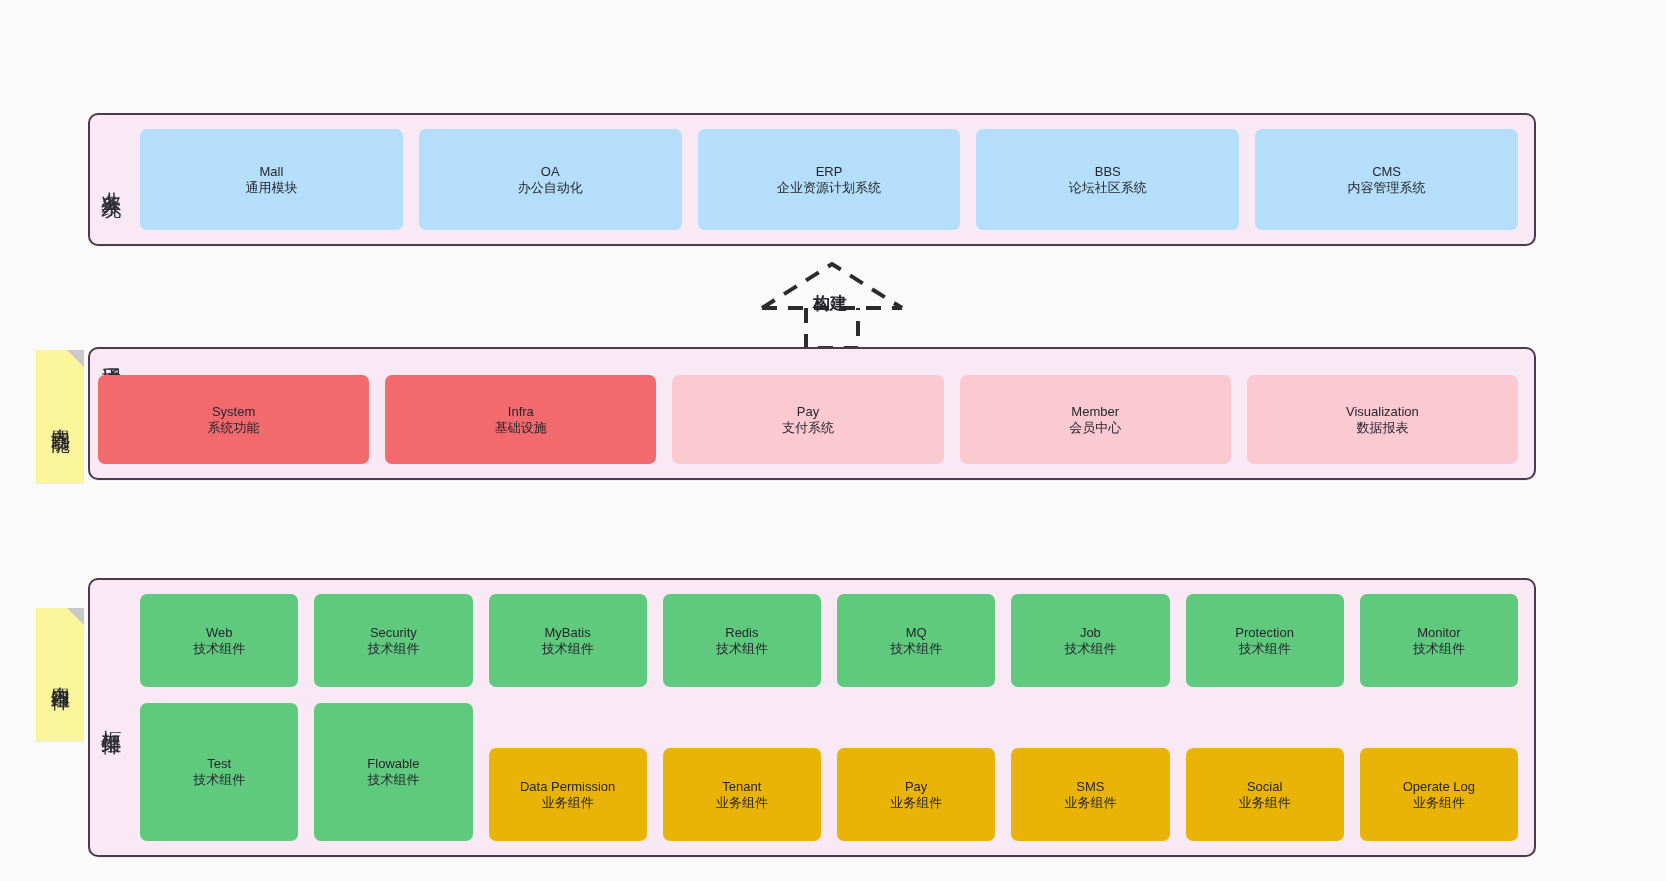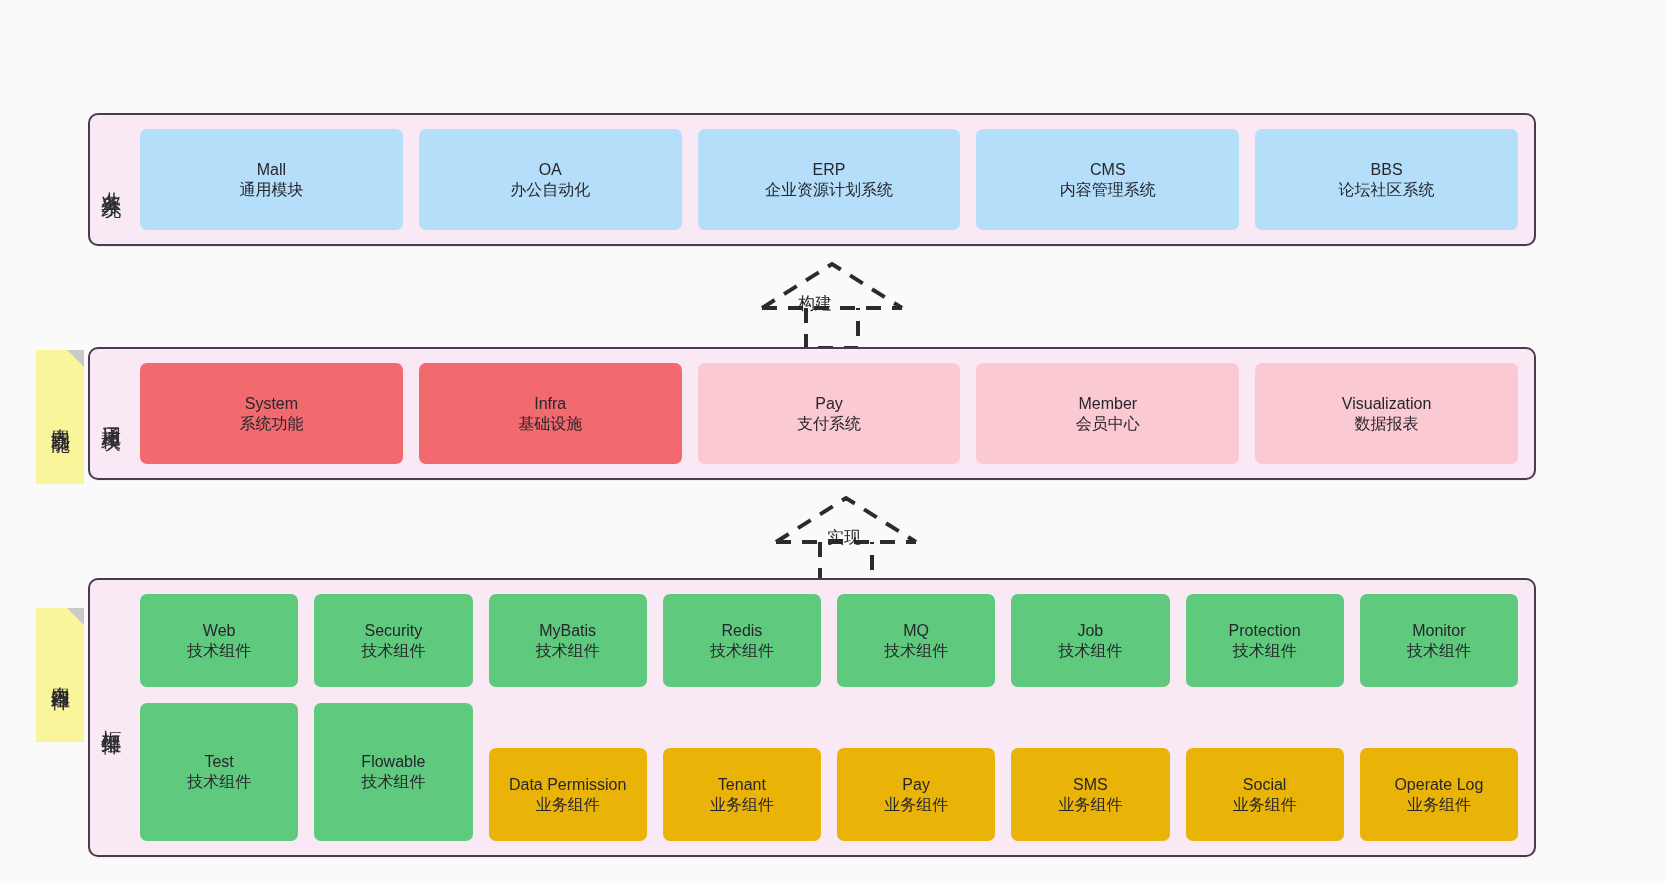--- a/index.html
+++ b/index.html
@@ -56,21 +56,21 @@
     gap: 16px;
   }
   .node {
     flex: 1 1 0;
     border-radius: 7px;
     display: flex;
     flex-direction: column;
     align-items: center;
     justify-content: center;
     text-align: center;
-    font-size: 16px;
+    font-size: 13px;
     line-height: 1.22;
     color: #26262C;
     padding: 4px 6px;
     user-select: none;
   }
   .node .ln { display: block; white-space: normal; }
   .node .ln-sub { display: block; }
 
   
   .n-blue       { background: #B4DEFA; }
@@ -131,46 +131,46 @@
         </div>
         <div class="node n-blue">
           <span class="ln">OA</span>
           <span class="ln-sub">办公自动化</span>
         </div>
         <div class="node n-blue">
           <span class="ln">ERP</span>
           <span class="ln-sub">企业资源计划系统</span>
         </div>
         <div class="node n-blue">
+          <span class="ln">BBS</span>
+          <span class="ln-sub">论坛社区系统</span>
+        </div>
+        <div class="node n-blue">
           <span class="ln">CMS</span>
           <span class="ln-sub">内容管理系统</span>
-        </div>
-        <div class="node n-blue">
-          <span class="ln">BBS</span>
-          <span class="ln-sub">论坛社区系统</span>
         </div>
       </div>
     </div>
   </div>
 
   <div class="arrow" style="left:758px; top:258px; width:148px; height:92px;">
     <svg width="148" height="92" viewBox="0 0 148 92">
       <path d="M 4 50 L 74 6 L 144 50" fill="none" stroke="#2B2B2B" stroke-width="4" stroke-dasharray="15,11" stroke-linecap="butt"></path>
       <path d="M 4 50 L 144 50" fill="none" stroke="#2B2B2B" stroke-width="4" stroke-dasharray="15,11" stroke-linecap="butt"></path>
       <path d="M 48 50 L 48 90 L 100 90 L 100 50" fill="none" stroke="#2B2B2B" stroke-width="4" stroke-dasharray="15,11" stroke-linecap="butt"></path>
     </svg>
-    <span class="lbl" style="left:40px; top:34px;">构建</span>
+    <span class="lbl" style="left:55px; top:34px;font-weight:bold;">构建</span>
   </div>
 
   <div class="note" style="left:36px; top:350px; height:133px;">
     <span class="fold"></span>
     <span>内置功能</span>
   </div>
 
-  <div class="layer" id="layer-module" style="left:88px; top:347px; width:1448px; height:133px;">
+  <div class="layer" id="layer-module" style="left:88px; top:347px; width:1448px; height:133px;flex-direction:column;">
     <div class="layer-title">通用模块</div>
     <div class="layer-body">
       <div class="row">
         <div class="node n-red">
           <span class="ln">System</span>
           <span class="ln-sub">系统功能</span>
         </div>
         <div class="node n-red">
           <span class="ln">Infra</span>
           <span class="ln-sub">基础设施</span>
@@ -184,28 +184,20 @@
           <span class="ln-sub">会员中心</span>
         </div>
         <div class="node n-pink">
           <span class="ln">Visualization</span>
           <span class="ln-sub">数据报表</span>
         </div>
       </div>
     </div>
   </div>
 
-  <div class="arrow" style="left:772px; top:492px; width:148px; height:92px;">
-    <svg width="148" height="92" viewBox="0 0 148 92">
-      <path d="M 4 50 L 74 6 L 144 50" fill="none" stroke="#2B2B2B" stroke-width="4" stroke-dasharray="15,11" stroke-linecap="butt"></path>
-      <path d="M 4 50 L 144 50" fill="none" stroke="#2B2B2B" stroke-width="4" stroke-dasharray="15,11" stroke-linecap="butt"></path>
-      <path d="M 48 50 L 48 90 L 100 90 L 100 50" fill="none" stroke="#2B2B2B" stroke-width="4" stroke-dasharray="15,11" stroke-linecap="butt"></path>
-    </svg>
-    <span class="lbl" style="left:55px; top:34px;">实现</span>
-  </div>
 
   <div class="note" style="left:36px; top:608px; height:133px;">
     <span class="fold"></span>
     <span>内置组件</span>
   </div>
 
   <div class="layer" id="layer-framework" style="left:88px; top:578px; width:1448px; height:279px;">
     <div class="layer-title">框架组件</div>
     <div class="layer-body">
 

